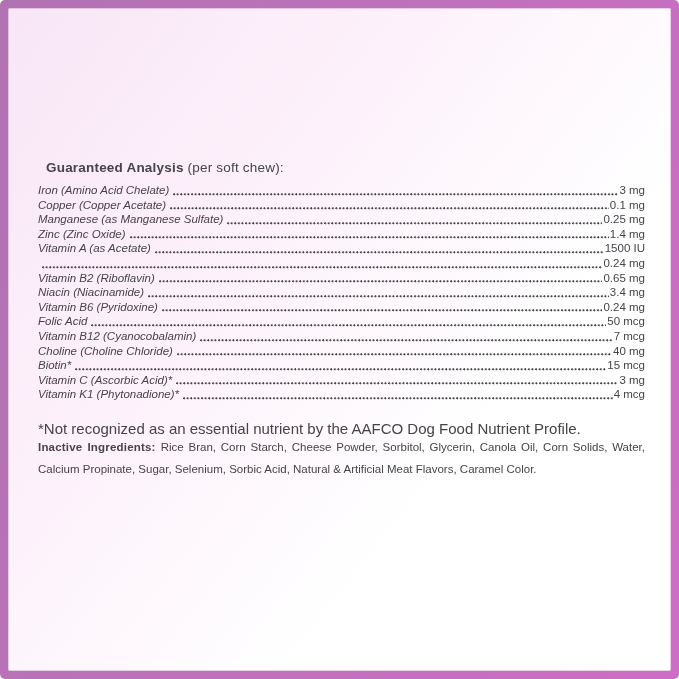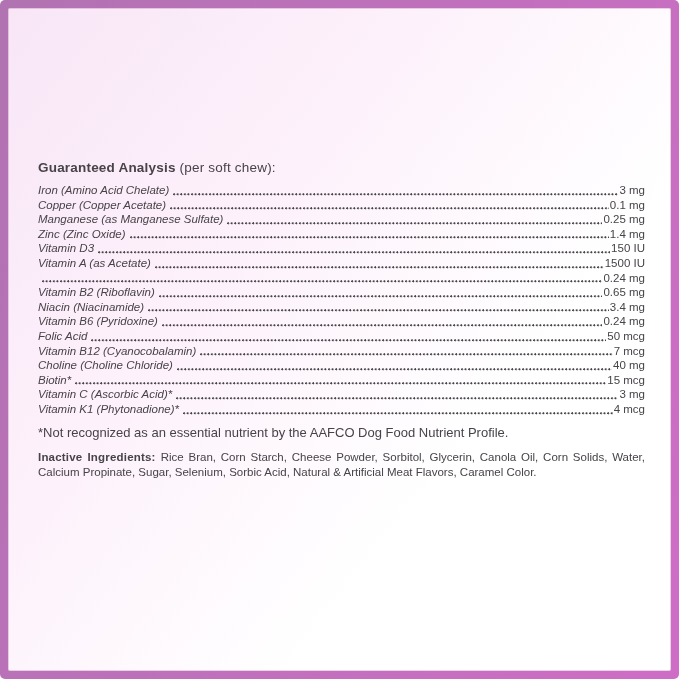--- a/index.html
+++ b/index.html
@@ -32,21 +32,21 @@
   }
   .content {
     padding: 151px 26px 0 30px;
   }
   .ga-header {
     font-size: 13.5px;
     line-height: 18px;
     margin-bottom: 6px;
     letter-spacing: 0.2px;
   }
-  .ga-header .title { font-weight: bold; }
+  .ga-header .title { font-weight: bold; margin-left: 8px; }
   .ga-header .subtitle { font-weight: normal; }
   .rows { }
   .row {
     display: flex;
     align-items: baseline;
     font-size: 11.5px;
     line-height: 14.6px;
     white-space: nowrap;
   }
   .row-label { flex: 0 0 auto; font-style: italic; }
@@ -54,28 +54,27 @@
     flex: 1 1 auto;
     align-self: flex-end;
     height: 3px;
     margin: 0 1px 2px 4px;
     background-image: radial-gradient(circle at 1.1px 1.4px, var(--text) 0.9px, transparent 1.25px);
     background-size: 3.6px 3px;
     background-repeat: repeat-x;
   }
   .row-value { flex: 0 0 auto; }
   .footnote {
-    margin-top: 9px;
-    font-size: 13px;
+    margin-top: 20px;
+    font-size: 15px;
     line-height: 14px;
   }
   .inactive {
-    margin-top: 10px;
     font-size: 11.5px;
-    line-height: 15px;
+    line-height: 22px;
     text-align: justify;
   }
   .inactive strong { font-weight: bold; letter-spacing: 0.2px; }
 </style>
 </head>
 <body>
 
 <div class="frame">
   <div class="panel">
     <div class="content">
@@ -103,25 +102,20 @@
     <span class="leader"></span>
     <span class="row-value">0.25 mg</span>
   </div>
 
   <div class="row">
     <span class="row-label">Zinc (Zinc Oxide)</span>
     <span class="leader"></span>
     <span class="row-value">1.4 mg</span>
   </div>
 
-  <div class="row">
-    <span class="row-label">Vitamin D3</span>
-    <span class="leader"></span>
-    <span class="row-value">150 IU</span>
-  </div>
 
   <div class="row">
     <span class="row-label">Vitamin A (as Acetate)</span>
     <span class="leader"></span>
     <span class="row-value">1500 IU</span>
   </div>
 
 
   <div class="row">
     <span class="leader"></span>

